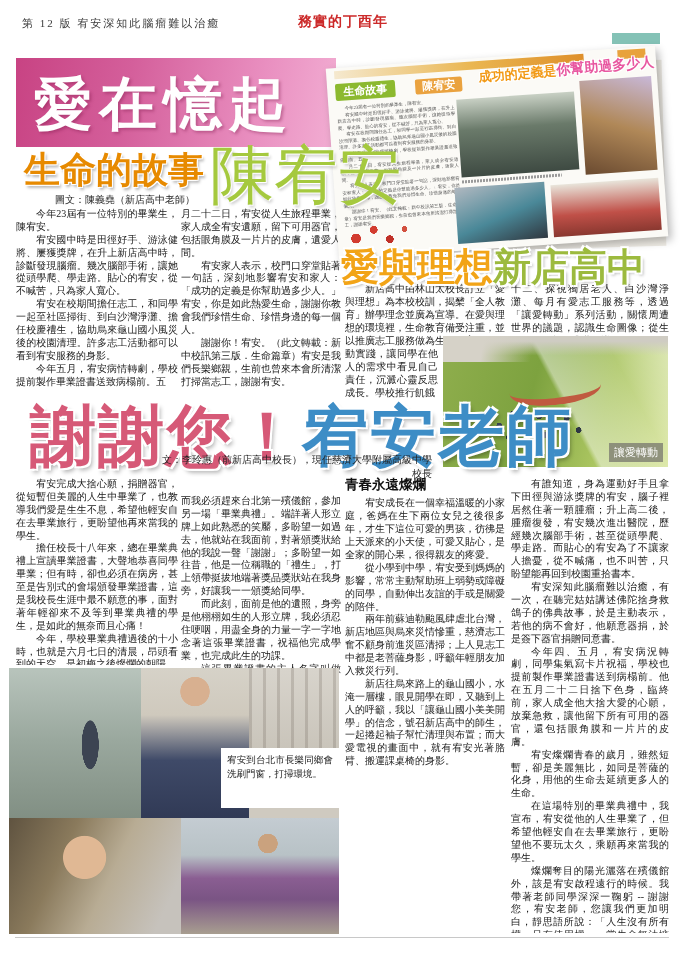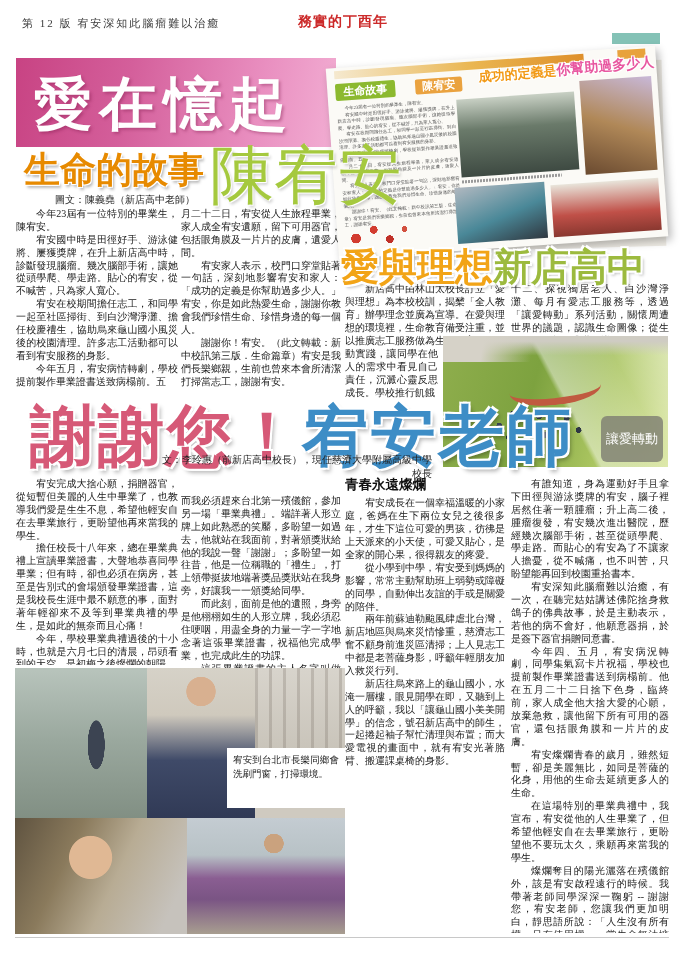--- a/index.html
+++ b/index.html
@@ -74,30 +74,30 @@
                 radial-gradient(circle 3px at 22% 60%,#3a4254 95%,transparent),
                 radial-gradient(circle 3px at 33% 35%,#222c3a 95%,transparent),
                 radial-gradient(circle 3px at 44% 66%,#38404e 95%,transparent),
                 radial-gradient(circle 3px at 55% 40%,#2e3644 95%,transparent),
                 radial-gradient(circle 3px at 66% 62%,#222c3a 95%,transparent),
                 radial-gradient(circle 3px at 78% 45%,#3a4254 95%,transparent),
                 radial-gradient(circle 3px at 88% 70%,#2e3644 95%,transparent),
                 radial-gradient(circle 3px at 60% 80%,#38404e 95%,transparent),
                 radial-gradient(circle 3px at 30% 85%,#222c3a 95%,transparent);}
   .photo-label{position:absolute;right:5px;bottom:5px;background:rgba(125,125,114,.8);color:#fff;
-               font-size:13px;padding:14px 5px;font-family:"Liberation Sans",sans-serif;border-radius:6px;}
+               font-size:11px;padding:2px 5px;font-family:"Liberation Sans",sans-serif;}
   
   .mem-hl{left:30px;top:392px;white-space:nowrap;font-weight:bold;letter-spacing:2px;font-size:66px;
           text-shadow:-2px -2px 0 #fff,2px -2px 0 #fff,-2px 2px 0 #fff,2px 2px 0 #fff,3px 4px 4px rgba(0,0,0,.3);}
   .mem-hl .r{color:#d65977;}
   .mem-hl .b{color:#3d8dc6;font-family:"Liberation Sans",sans-serif;font-weight:600;}
   .byline2{left:156px;top:453px;width:276px;font-size:10px;color:#222;text-align:right;}
   .subhead{font-size:13.5px;font-weight:bold;color:#111;margin:0 0 4px 0;}
   
-  .collage{left:15px;top:668px;width:330px;height:266px;background:#cfcac0;}
+  .collage{left:9px;top:668px;width:330px;height:266px;background:#cfcac0;}
   .cp{position:absolute;}
   .cap-box{left:212px;top:80px;width:118px;height:60px;background:#fff;padding:5px 6px;box-sizing:border-box;
            font-size:9.5px;line-height:1.5;color:#1a1a1a;text-align:justify;word-break:break-all;}
   .rule{left:15px;top:937px;width:654px;height:1px;background:#c8c8c8;}
 </style>
 </head>
 <body>
 
 <div id="page">
 

